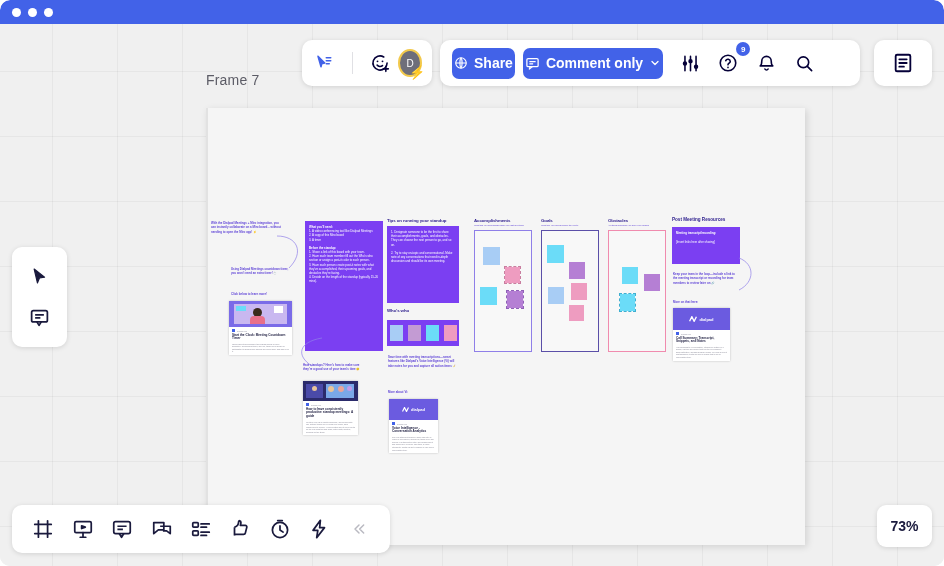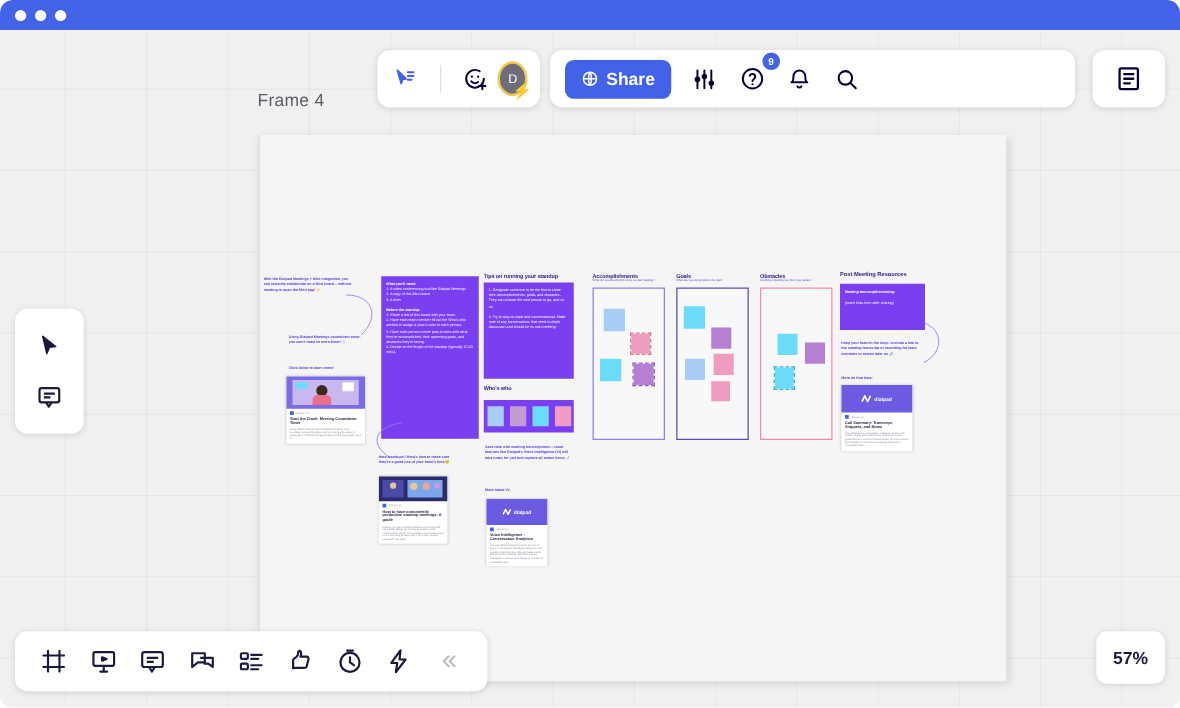--- a/index.html
+++ b/index.html
@@ -56,21 +56,21 @@
   #avatar {
     width:28px; height:28px; border-radius:50%; background:#6e6e7a; color:#fff;
     font-size:10px; display:flex; align-items:center; justify-content:center;
     border:2.5px solid #F2C94C; position:relative;
   }
   #avatar .bolt { position:absolute; right:-6px; bottom:-5px; font-size:13px; color:#F2C94C; }
 
   #bar-actions { left:440px; top:40px; height:46px; width:420px; display:flex; align-items:center; gap:8px; padding:0 12px; }
   .btn-blue {
     background:#4262E8; color:#fff; border:none; border-radius:7px;
-    height:31px; display:flex; align-items:center; gap:6px; padding:0 13px;
+    height:31px; display:flex; align-items:center; gap:6px; padding:0 2px;
     font-size:14px; font-weight:bold; font-family:"Liberation Sans",sans-serif; cursor:pointer;
   }
   #bar-notes { left:874px; top:40px; width:58px; height:46px; display:flex; align-items:center; justify-content:center; }
   .badge {
     position:absolute; top:-6px; right:-7px; background:#4262E8; color:#fff;
     font-size:8px; font-weight:bold; width:14px; height:14px; border-radius:50%;
     display:flex; align-items:center; justify-content:center;
   }
 
   
@@ -127,21 +127,21 @@
 <div id="window">
 
   <div id="titlebar">
     <span class="tdot"></span>
     <span class="tdot"></span>
     <span class="tdot"></span>
   </div>
 
   <div id="canvas">
 
-    <div id="frame-label">Frame 4</div>
+    <div id="frame-label">Frame 7</div>
     <div id="frame"></div>
 
     <div class="bc txt" style="left:211px; top:197px; width:70px;">With the Dialpad Meetings + Miro integration, you can instantly collaborate on a Miro board... without needing to open the Miro app! ⚡</div>
 
     <svg class="bc" style="left:275px; top:200px;" width="40" height="50">
       <path d="M2,12 C22,12 30,28 14,44" stroke="#8F7FE8" stroke-width="0.7" fill="none"></path>
     </svg>
 
     <div class="bc txt" style="left:231px; top:243px; width:62px;">Using Dialpad Meetings countdown timer, you won't need an extra timer! ⏱️</div>
     <div class="bc txt" style="left:231px; top:268px; width:62px;">Click below to learn more!</div>
@@ -322,20 +322,31 @@
   </div>
 
   <div class="bar" id="bar-actions">
     <button class="btn-blue">
       <svg width="14" height="14" viewBox="0 0 24 24" fill="none" stroke="#fff" stroke-width="2">
         <circle cx="12" cy="12" r="9"></circle>
           <path d="M3 12h18M12 3c2.5 3 2.5 15 0 18M12 3c-2.5 3-2.5 15 0 18"></path>
       </svg>
       <span>Share</span>
     </button>
+    <button class="btn-blue">
+      <svg width="15" height="15" viewBox="0 0 24 24" fill="none" stroke="#fff" stroke-width="2" stroke-linejoin="round">
+        <rect x="3" y="4" width="18" height="13" rx="2"></rect>
+          <path d="M8 17l-1 4 5-4"></path>
+          <path d="M7 9h10M7 12.5h6"></path>
+      </svg>
+      <span>Comment only</span>
+      <svg width="12" height="12" viewBox="0 0 24 24" fill="none" stroke="#fff" stroke-width="2.6" stroke-linecap="round" stroke-linejoin="round">
+          <path d="M6 9l6 6 6-6"></path>
+        </svg>
+    </button>
     <span class="ic-btn" style="width:30px;height:30px;margin-left:4px;">
       <svg width="19" height="19" viewBox="0 0 24 24" fill="none" stroke="#050038" stroke-width="2" stroke-linecap="round">
         <path d="M5 3v7M5 14v7M12 3v4M12 11v10M19 3v11M19 18v3"></path>
           <circle cx="5" cy="12" r="1.8" fill="#050038"></circle>
           <circle cx="12" cy="9" r="1.8" fill="#050038"></circle>
           <circle cx="19" cy="16" r="1.8" fill="#050038"></circle>
       </svg>
     </span>
     <span class="ic-btn" style="width:30px;height:30px;position:relative;">
       <svg width="20" height="20" viewBox="0 0 24 24" fill="none" stroke="#050038" stroke-width="1.9" stroke-linecap="round">
@@ -434,15 +445,15 @@
         <path d="M13.5 2.5L5.5 13.5h5.2L9.5 21.5l8.5-11h-5.3z"></path>
       </svg>
     </span>
     <span id="collapse" class="ic-btn">
       <svg width="16" height="16" viewBox="0 0 24 24" fill="none" stroke="#b9b9c1" stroke-width="2.2" stroke-linecap="round" stroke-linejoin="round">
         <path d="M12 6l-6 6 6 6M19 6l-6 6 6 6"></path>
       </svg>
     </span>
   </div>
 
-  <div id="zoom-chip">57%</div>
+  <div id="zoom-chip">73%</div>
 
 </div>
 
 </body></html>

